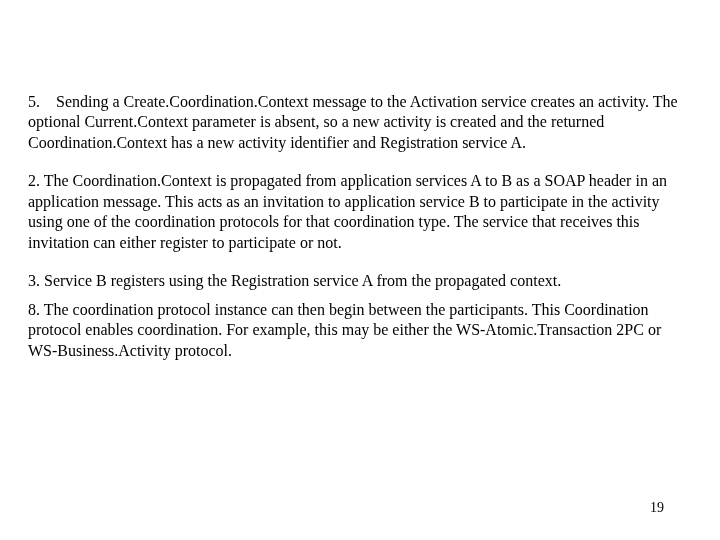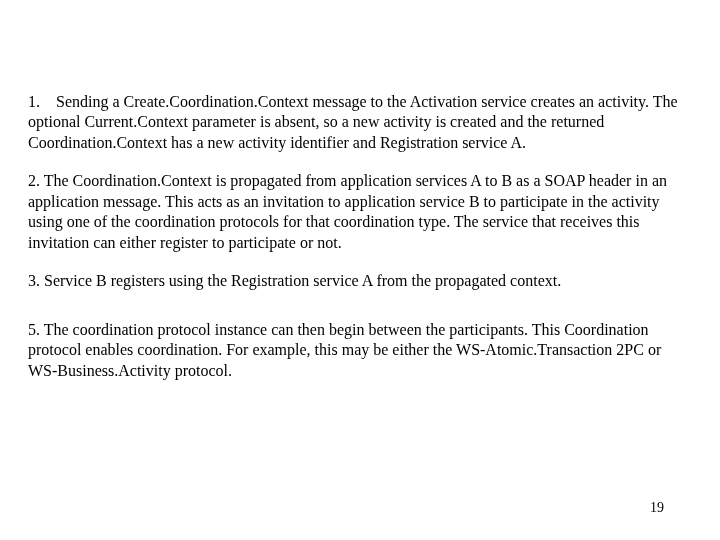--- a/index.html
+++ b/index.html
@@ -18,38 +18,38 @@
     box-sizing: border-box;
     padding: 92px 28px 0 28px;
   }
   .para {
     font-size: 16px;
     line-height: 1.28;
     margin-bottom: 18px;
     text-align: left;
   }
   .para.tight {
-    margin-bottom: 28px;
+    margin-bottom: 8px;
   }
   .page-number {
     position: absolute;
     right: 56px;
     bottom: 24px;
     font-size: 14px;
     font-family: "Times New Roman", Times, serif;
   }
 </style>
 </head>
 <body>
 
 <div class="page">
 
-  <div class="para">1. Sending a Create.Coordination.Context message to the Activation service creates an activity. The optional Current.Context parameter is absent, so a new activity is created and the returned  Coordination.Context has a new activity identifier and Registration service A.</div>
+  <div class="para">5. Sending a Create.Coordination.Context message to the Activation service creates an activity. The optional Current.Context parameter is absent, so a new activity is created and the returned  Coordination.Context has a new activity identifier and Registration service A.</div>
 
   <div class="para">2. The Coordination.Context is propagated from application services A to B as a SOAP header in an application message. This acts as an invitation to application service B to participate in the activity using one of the coordination protocols for that coordination type.  The service that receives this invitation can either register to participate or not.</div>
 
   <div class="para tight">3. Service B registers using the Registration service A from the propagated context.</div>
 
-  <div class="para">5. The coordination protocol instance can then begin between the participants. This Coordination protocol enables coordination. For example, this may be either the WS-Atomic.Transaction 2PC or WS-Business.Activity protocol.</div>
+  <div class="para">8. The coordination protocol instance can then begin between the participants. This Coordination protocol enables coordination. For example, this may be either the WS-Atomic.Transaction 2PC or WS-Business.Activity protocol.</div>
 
   <div class="page-number">19</div>
 
 </div>
 
 </body></html>

